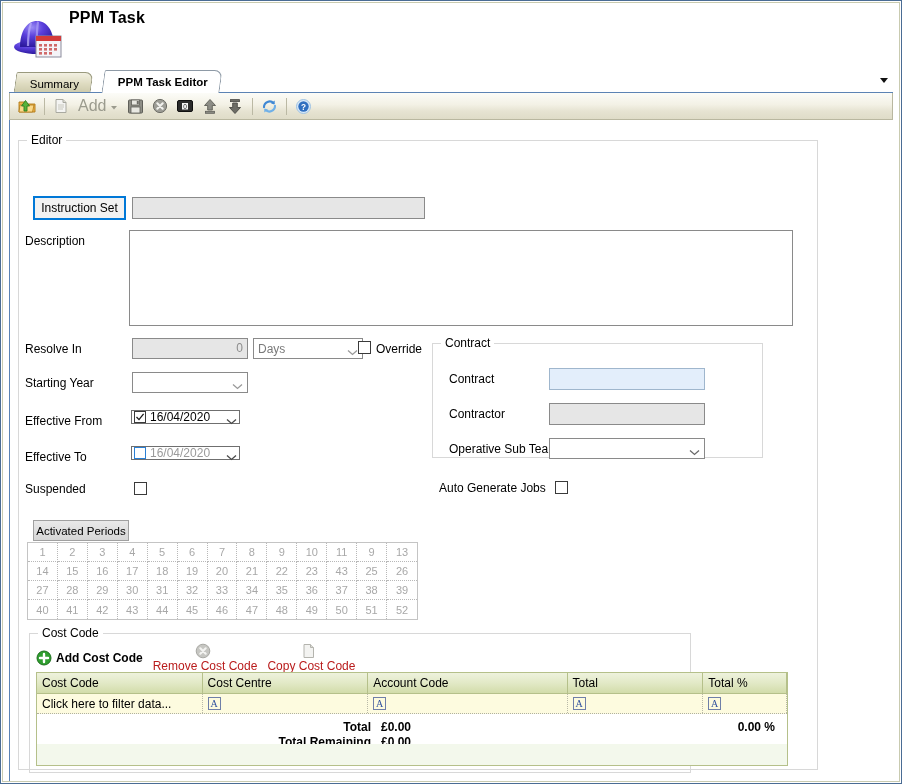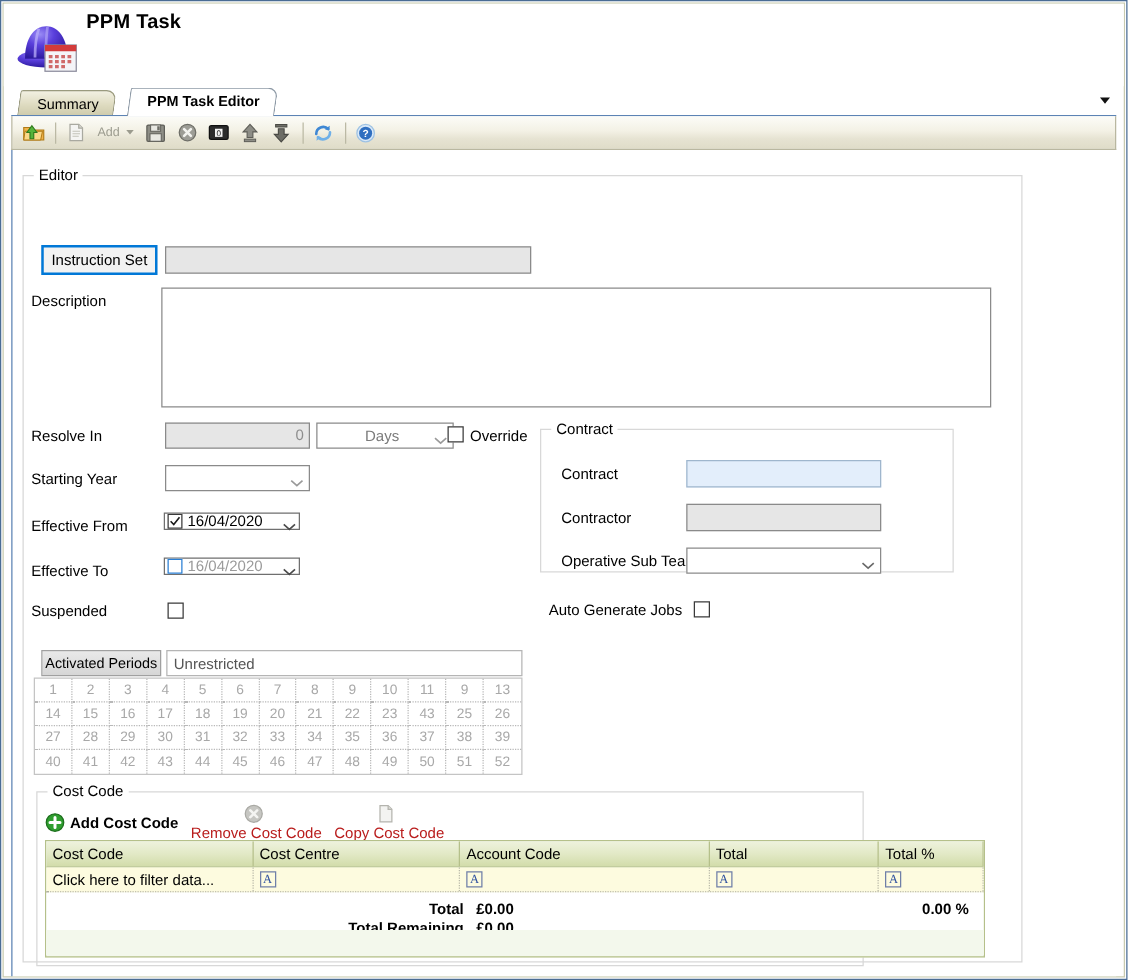--- a/index.html
+++ b/index.html
@@ -107,21 +107,21 @@
     border: 1px solid transparent;
   }
   .tb-sep {
     width: 1px; height: 17px;
     background: #bbb9a4;
     margin: 0 4px;
   }
   .tb-add {
     display: flex; align-items: center;
     height: 23px; padding: 12px 4px;
-    color: #9b9b8e; font-size: 10px;
+    color: #9b9b8e; font-size: 16px;
     margin-right: 1px;
   }
   .tb-add .caret { margin-left: 4px; }
 
   
   .canvas {
     position: absolute; left: 6px; top: 117px;
     width: 884px; height: 661px;
     background: #ffffff;
     border-left: 1px solid #5c83b4;
@@ -175,21 +175,21 @@
     color: #7a7a7a;
   }
   .combo {
     position: absolute;
     border: 1px solid #8a8a8a;
     background: #ffffff;
     font-size: 12px;
     padding: 2px 4px;
     display: flex; align-items: center;
   }
-  .combo .cv { flex: 1; margin-left: 34px; }
+  .combo .cv { flex: 1; }
   .chev {
     width: 11px; height: 7px;
     flex: 0 0 auto;
   }
 
   
   .btn-instr {
     position: absolute;
     left: 14px; top: 55px;
     width: 93px; height: 24px;
@@ -565,21 +565,20 @@
                   <path d="M1 1.5 L5.5 5.5 L10 1.5" stroke="#6a6a6a" stroke-width="1.3" fill="none"></path>
                 </svg>
           </span>
         </div>
       </div>
 
       <div class="lbl" style="left:420px; top:340px;">Auto Generate Jobs</div>
       <div class="cbx" style="left:536px; top:340px;"></div>
 
       <div class="btn-periods">Activated Periods</div>
-      <div class="periods-text">Unrestricted</div>
       <div class="periods-grid" id="periods-grid">
             <div class="pcell">1</div>
             <div class="pcell">2</div>
             <div class="pcell">3</div>
             <div class="pcell">4</div>
             <div class="pcell">5</div>
             <div class="pcell">6</div>
             <div class="pcell">7</div>
             <div class="pcell">8</div>
             <div class="pcell">9</div>

